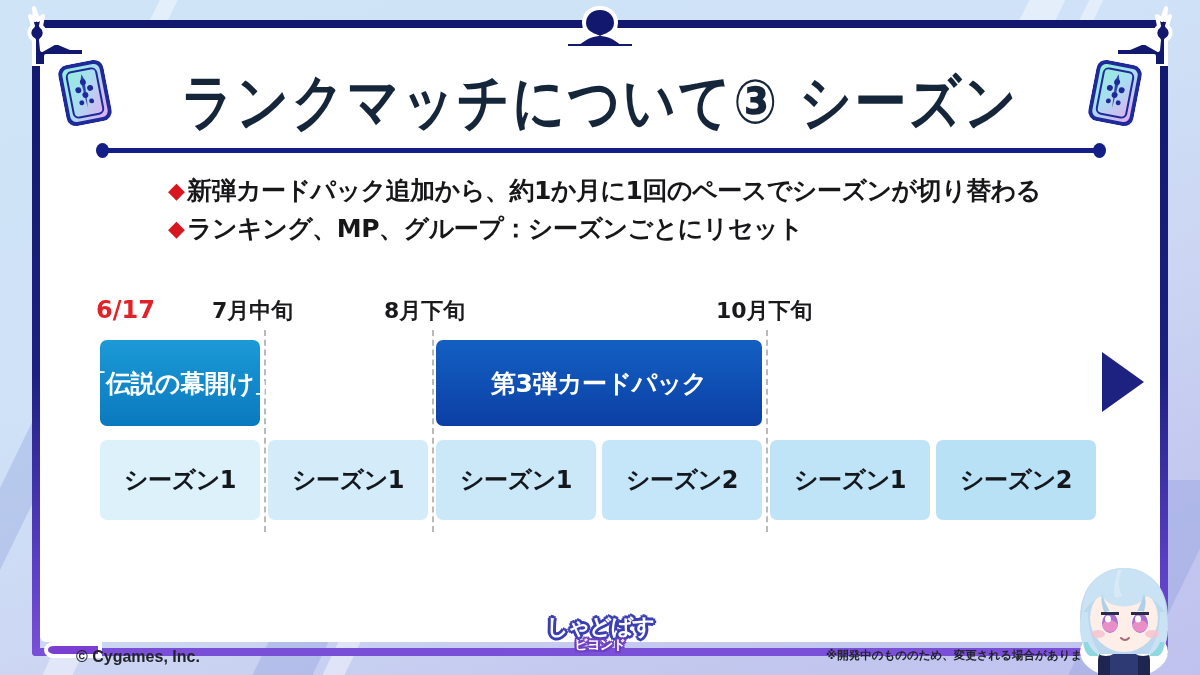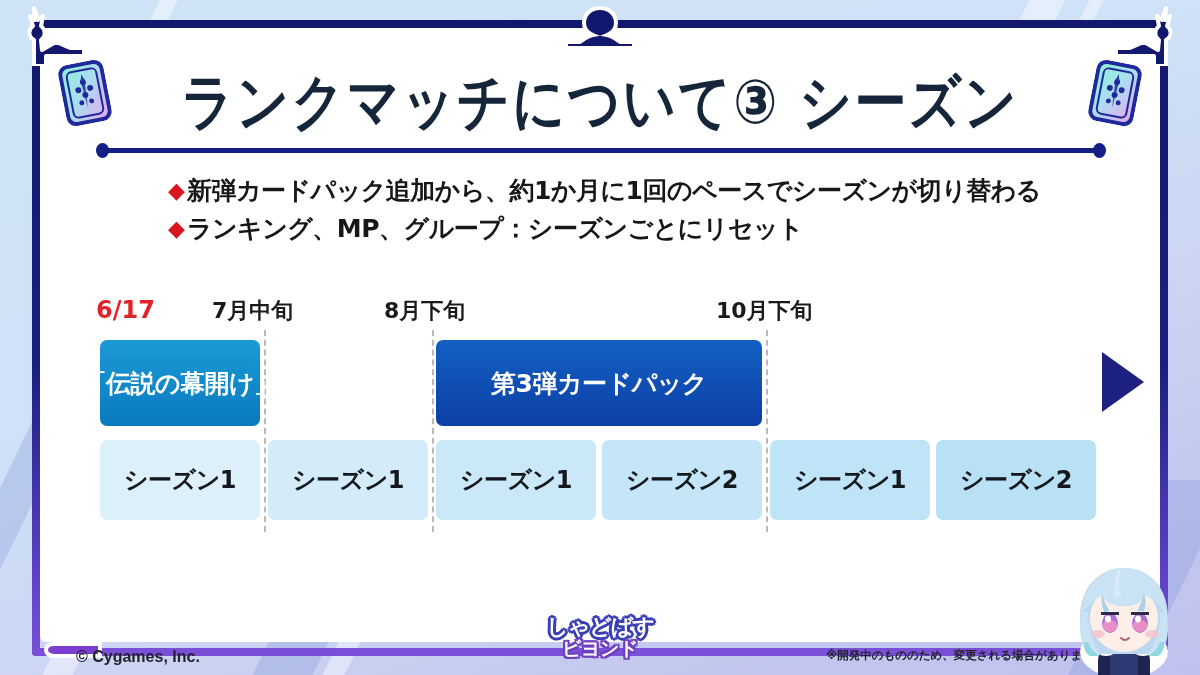--- a/index.html
+++ b/index.html
@@ -214,21 +214,21 @@
     letter-spacing: -1px;
     text-shadow:
       -2px -2px 0 #3b3fb5, 2px -2px 0 #3b3fb5,
       -2px 2px 0 #3b3fb5, 2px 2px 0 #3b3fb5,
       0 3px 0 #3b3fb5, 3px 0 0 #3b3fb5, -3px 0 0 #3b3fb5, 0 -3px 0 #3b3fb5;
   }
   .logo-sub {
     position: absolute;
     left: 0; top: 32px; width: 136px;
     text-align: center;
-    font-size: 19px;
+    font-size: 13px;
     font-weight: 900;
     color: #ffffff;
     font-family: "DejaVu Sans", sans-serif;
     letter-spacing: -0.5px;
     text-shadow:
       -2px -2px 0 #6f3fc0, 2px -2px 0 #6f3fc0,
       -2px 2px 0 #6f3fc0, 2px 2px 0 #6f3fc0,
       0 2px 0 #6f3fc0, 2px 0 0 #6f3fc0, -2px 0 0 #6f3fc0, 0 -2px 0 #6f3fc0;
   }
 

